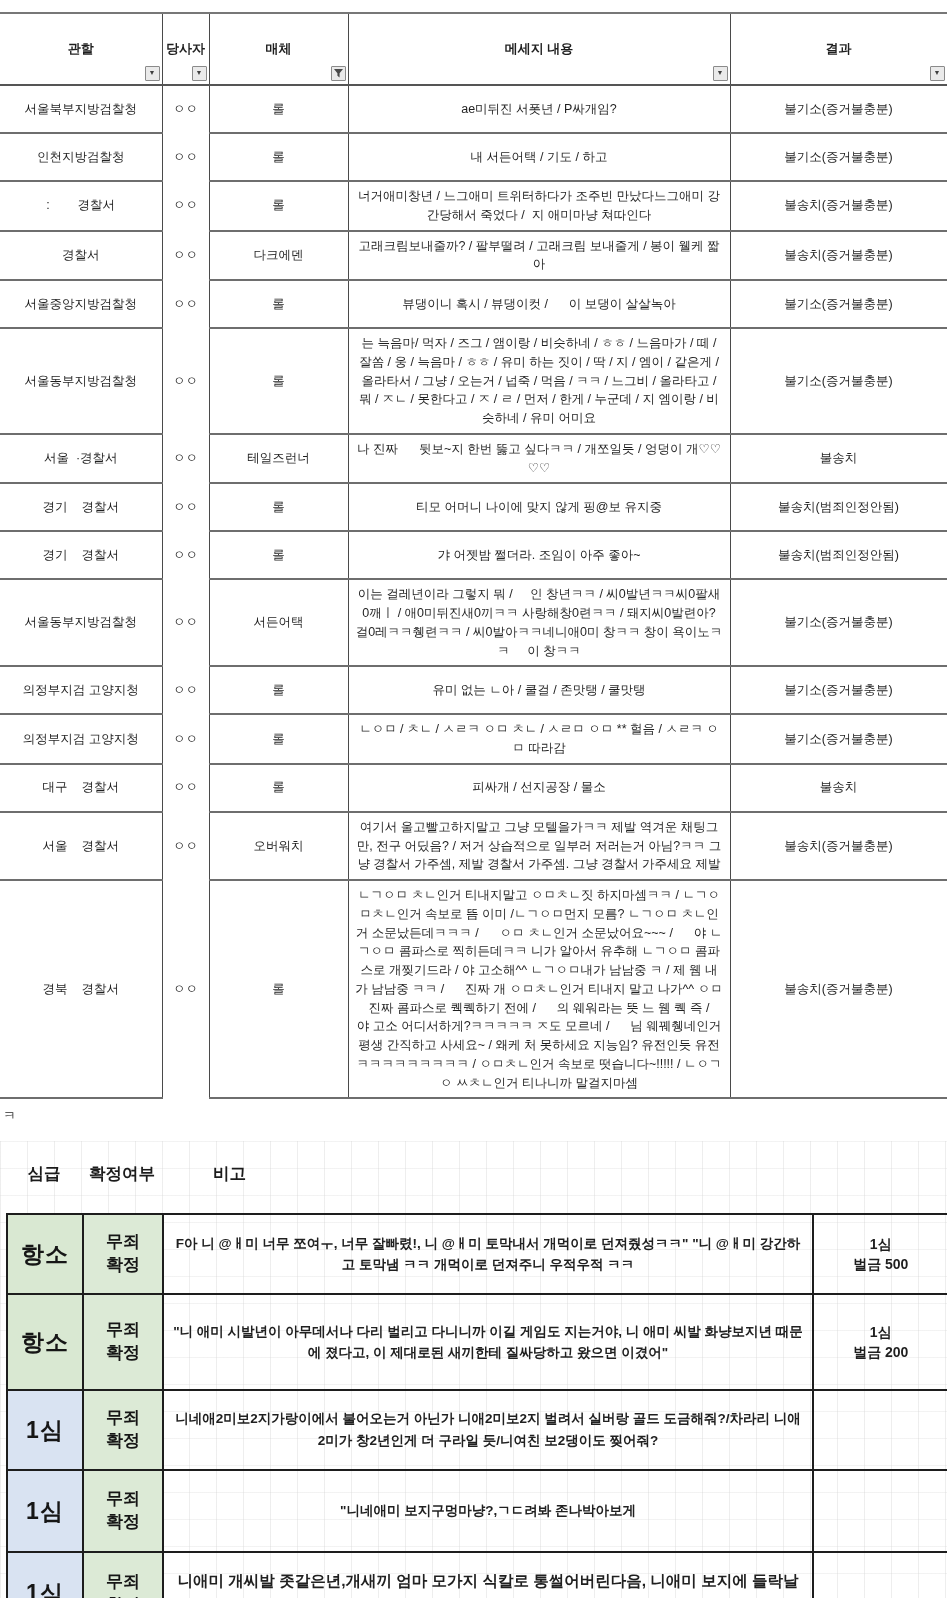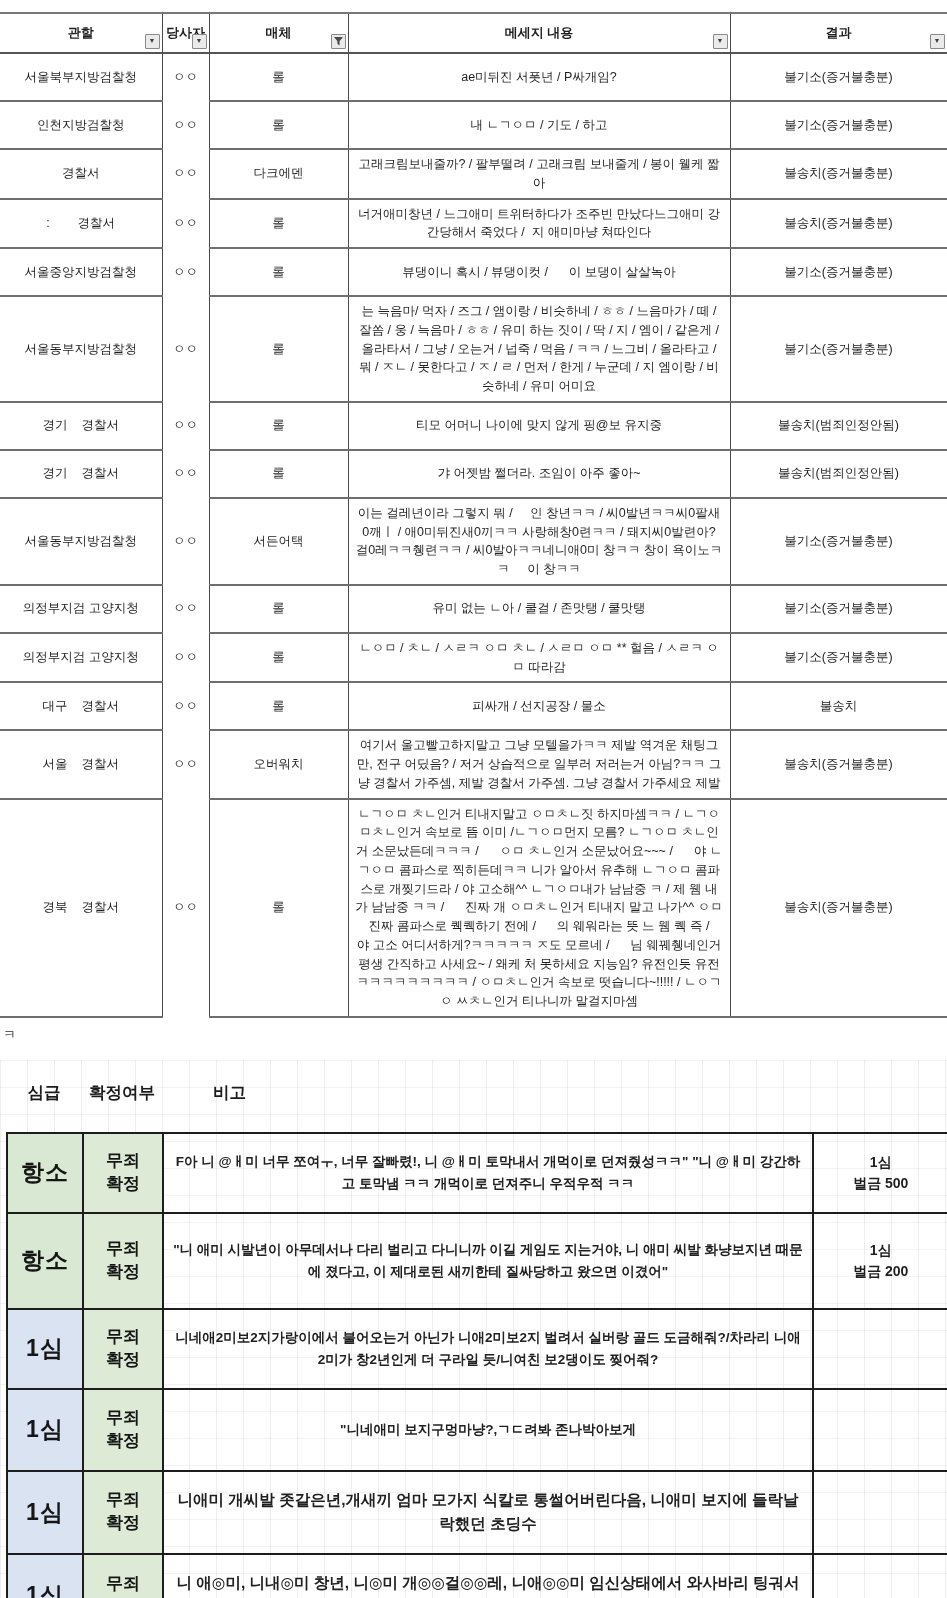--- a/index.html
+++ b/index.html
@@ -13,21 +13,21 @@
     border-bottom:2px solid #6e6e6e;
     text-align:center;vertical-align:middle;
     font-size:12.5px;line-height:1.5;
     padding:5px 6px;word-break:break-all;white-space:pre-wrap;
   }
   .t1 th:first-child,.t1 td:first-child{border-left:none;}
   .t1 th:last-child,.t1 td:last-child{border-right:1px solid #9a9a9a;}
   .t1 thead th{
     border-top:2px solid #777;border-bottom:2.5px solid #555;
     font-weight:bold;font-size:13px;position:relative;height:34px;
-    white-space:nowrap;overflow:visible;padding:2px 2px;
+    white-space:nowrap;overflow:visible;padding:18px 2px;
   }
   .t1 td{height:36px;}
   .t1 td.party{border-bottom:hidden;}          
   .t1 td.result{font-size:12.5px;}
   .fbtn{
     position:absolute;right:2px;bottom:3px;width:15px;height:15px;
     background:#eaeaea;border:1px solid #8a8a8a;border-radius:1px;
     display:flex;align-items:center;justify-content:center;
     font-size:7px;color:#3f3f3f;box-sizing:border-box;cursor:pointer;
   }
@@ -112,50 +112,57 @@
           <td>서울북부지방검찰청</td>
           <td class="party">ㅇㅇ</td>
           <td>롤</td>
           <td class="msg">ae미뒤진 서폿년 / P싸개임?</td>
           <td class="result">불기소(증거불충분)</td>
         </tr>
         <tr>
           <td>인천지방검찰청</td>
           <td class="party">ㅇㅇ</td>
           <td>롤</td>
-          <td class="msg">내 ㄴㄱㅇㅁ / 기도 / 하고</td>
-          <td class="result">불기소(증거불충분)</td>
+          <td class="msg">내 서든어택 / 기도 / 하고</td>
+          <td class="result">불기소(증거불충분)</td>
+        </tr>
+        <tr>
+          <td>:        경찰서</td>
+          <td class="party">ㅇㅇ</td>
+          <td>롤</td>
+          <td class="msg">너거애미창년 / 느그애미 트위터하다가 조주빈 만났다느그애미 강간당해서 죽었다 /  지 애미마냥 쳐따인다</td>
+          <td class="result">불송치(증거불충분)</td>
         </tr>
         <tr>
           <td>경찰서</td>
           <td class="party">ㅇㅇ</td>
           <td>다크에덴</td>
           <td class="msg">고래크림보내줄까? / 팔부떨려 / 고래크림 보내줄게 / 봉이 웰케 짧아</td>
           <td class="result">불송치(증거불충분)</td>
         </tr>
         <tr>
-          <td>:        경찰서</td>
-          <td class="party">ㅇㅇ</td>
-          <td>롤</td>
-          <td class="msg">너거애미창년 / 느그애미 트위터하다가 조주빈 만났다느그애미 강간당해서 죽었다 /  지 애미마냥 쳐따인다</td>
-          <td class="result">불송치(증거불충분)</td>
-        </tr>
-        <tr>
           <td>서울중앙지방검찰청</td>
           <td class="party">ㅇㅇ</td>
           <td>롤</td>
           <td class="msg">뷰댕이니 혹시 / 뷰댕이컷 /      이 보댕이 살살녹아</td>
           <td class="result">불기소(증거불충분)</td>
         </tr>
         <tr>
           <td>서울동부지방검찰청</td>
           <td class="party">ㅇㅇ</td>
           <td>롤</td>
           <td class="msg">는 늑음마/ 먹자 / 즈그 / 앰이랑 / 비슷하네 / ㅎㅎ / 느음마가 / 떼 / 잘쏨 / 웅 / 늑음마 / ㅎㅎ / 유미 하는 짓이 / 딱 / 지 / 엠이 / 같은게 / 올라타서 / 그냥 / 오는거 / 넙죽 / 먹음 / ㅋㅋ / 느그비 / 올라타고 / 뭐 / ㅈㄴ / 못한다고 / ㅈ / ㄹ / 먼저 / 한게 / 누군데 / 지 엠이랑 / 비슷하네 / 유미 어미요</td>
           <td class="result">불기소(증거불충분)</td>
+        </tr>
+        <tr>
+          <td>서울  ·경찰서</td>
+          <td class="party">ㅇㅇ</td>
+          <td>테일즈런너</td>
+          <td class="msg">나 진짜      뒷보~지 한번 뚫고 싶다ㅋㅋ / 개쪼일듯 / 엉덩이 개♡♡♡♡</td>
+          <td class="result">불송치</td>
         </tr>
         <tr>
           <td>경기    경찰서</td>
           <td class="party">ㅇㅇ</td>
           <td>롤</td>
           <td class="msg">티모 어머니 나이에 맞지 않게 핑@보 유지중</td>
           <td class="result">불송치(범죄인정안됨)</td>
         </tr>
         <tr>
           <td>경기    경찰서</td>

